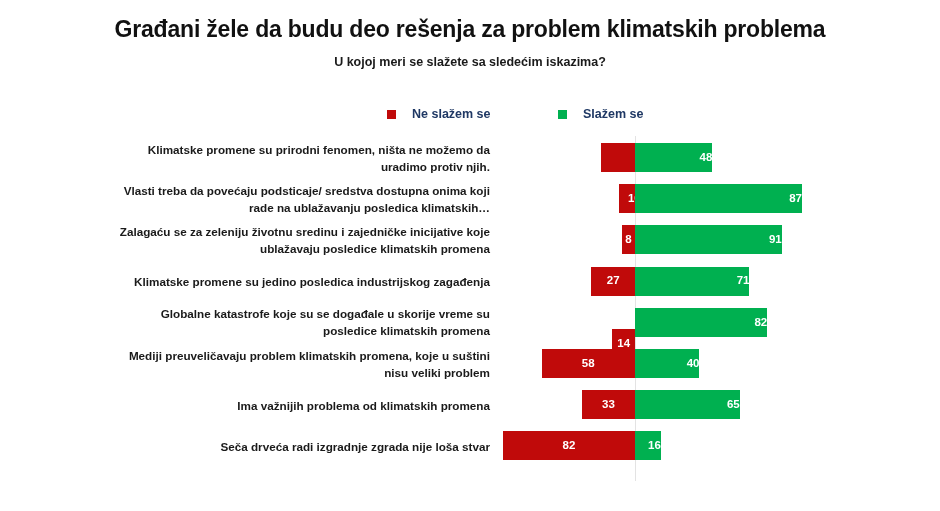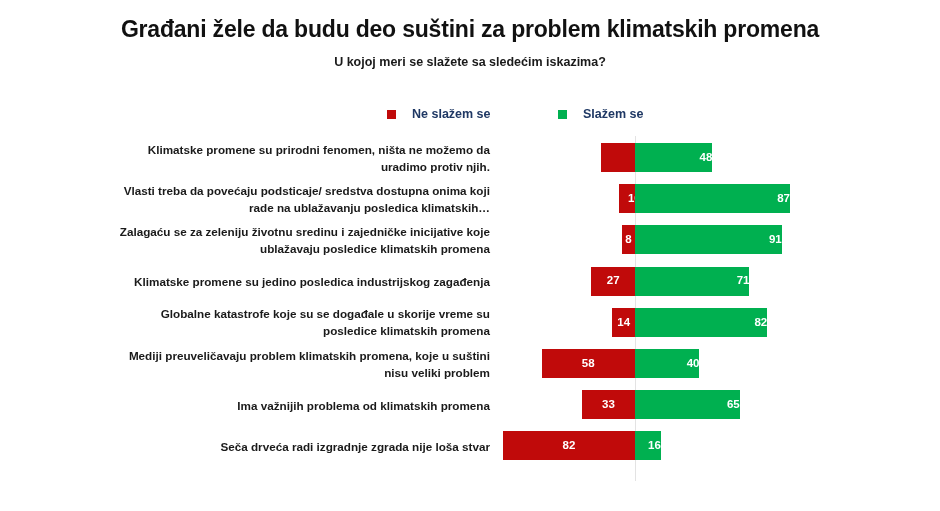--- a/index.html
+++ b/index.html
@@ -125,21 +125,21 @@
     color: #ffffff;
     line-height: 1;
     white-space: nowrap;
   }
 </style>
 </head>
 <body>
 
 <div id="chart-root">
 
-  <div class="title">Građani žele da budu deo suštini za problem klimatskih promena</div>
+  <div class="title">Građani žele da budu deo rešenja za problem klimatskih problema</div>
   <div class="subtitle">U kojoj meri se slažete sa sledećim iskazima?</div>
 
   <div class="legend">
     <div class="legend-item neg">
       <span class="legend-swatch" style="background:#C00A0A"></span>
       <span>Ne slažem se</span>
     </div>
     <div class="legend-item pos">
       <span class="legend-swatch" style="background:#00B050"></span>
       <span>Slažem se</span>
@@ -156,21 +156,21 @@
           </div>
           <div class="bar bar-pos" style="left: 635px; width: 77.376px; background: rgb(0, 176, 80);">
             <span class="bar-value">48</span>
           </div>
         </div>
         <div class="row" style="top: 184.2px; height: 29px;">
           <div class="row-label">Vlasti treba da povećaju podsticaje/ sredstva dostupna onima koji rade na ublažavanju posledica klimatskih…</div>
           <div class="bar bar-neg" style="left: 618.88px; width: 31px; background: rgb(192, 10, 10);">
             <span class="bar-value">10</span>
           </div>
-          <div class="bar bar-pos" style="left: 635px; width: 155px; background: rgb(0, 176, 80);">
+          <div class="bar bar-pos" style="left: 635px; width: 167px; background: rgb(0, 176, 80);">
             <span class="bar-value">87</span>
           </div>
         </div>
         <div class="row" style="top: 225.4px; height: 29px;">
           <div class="row-label">Zalagaću se za zeleniju životnu sredinu i zajedničke inicijative koje ublažavaju posledice klimatskih promena</div>
           <div class="bar bar-neg" style="left: 622.104px; width: 12.896px; background: rgb(192, 10, 10);">
             <span class="bar-value">8</span>
           </div>
           <div class="bar bar-pos" style="left: 635px; width: 146.692px; background: rgb(0, 176, 80);">
             <span class="bar-value">91</span>
@@ -180,21 +180,21 @@
           <div class="row-label">Klimatske promene su jedino posledica industrijskog zagađenja</div>
           <div class="bar bar-neg" style="left: 591.476px; width: 43.524px; background: rgb(192, 10, 10);">
             <span class="bar-value">27</span>
           </div>
           <div class="bar bar-pos" style="left: 635px; width: 114.452px; background: rgb(0, 176, 80);">
             <span class="bar-value">71</span>
           </div>
         </div>
         <div class="row" style="top: 307.8px; height: 29px;">
           <div class="row-label">Globalne katastrofe koje su se događale u skorije vreme su posledice klimatskih promena</div>
-          <div class="bar bar-neg" style="left: 612.432px; width: 22.568px; background: rgb(192, 10, 10);">
+          <div class="bar bar-neg" style="left: 612.432px; width: 22.568px; background: rgb(192, 10, 10); margin-top: 21px;">
             <span class="bar-value">14</span>
           </div>
           <div class="bar bar-pos" style="left: 635px; width: 132.184px; background: rgb(0, 176, 80);">
             <span class="bar-value">82</span>
           </div>
         </div>
         <div class="row" style="top: 349px; height: 29px; padding-left: 48px;">
           <div class="row-label">Mediji preuveličavaju problem klimatskih promena, koje u suštini nisu veliki problem</div>
           <div class="bar bar-neg" style="left: 541.504px; width: 93.496px; background: rgb(192, 10, 10);">
             <span class="bar-value">58</span>

